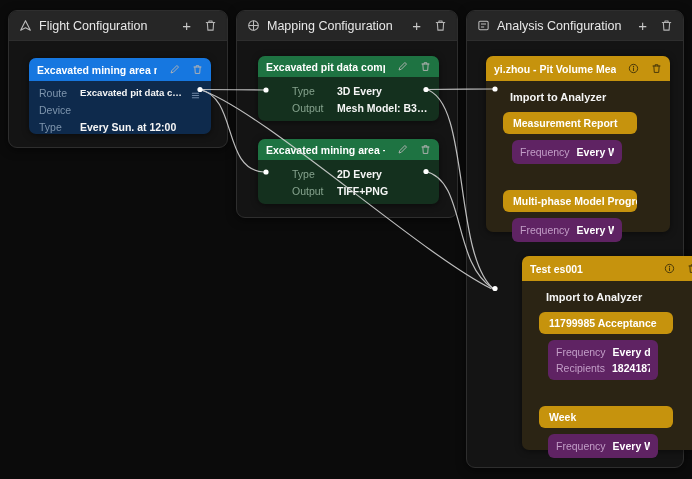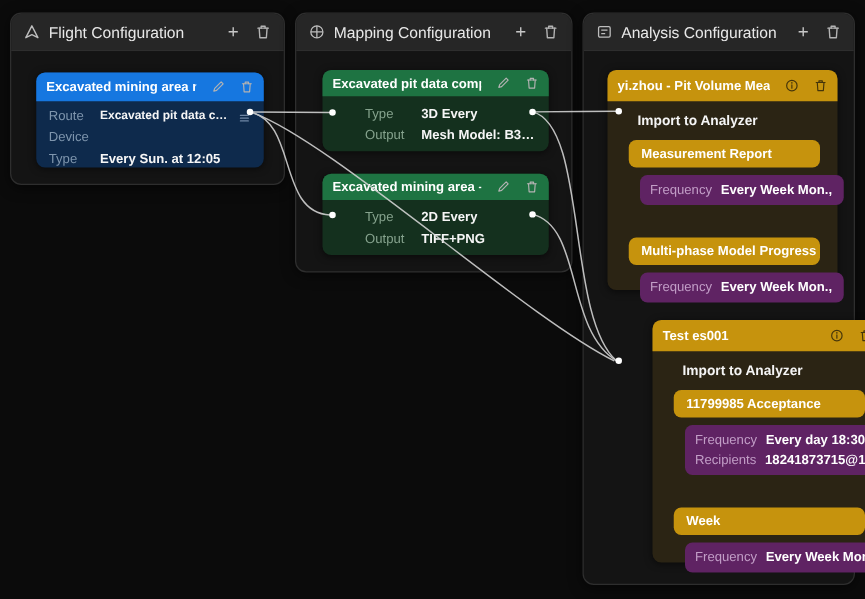--- a/index.html
+++ b/index.html
@@ -48,27 +48,27 @@
   .card-green .card-header{background:#1e7342;height:21px;}
   .card-green .lbl{color:#86a38e;width:38px;}
   .card-green .card-body{padding:8px 10px 6px 18px;margin-left:16px;}
   
   .card-gold{background:#2b2414;}
   .card-gold .card-header{background:#c6930d;height:25px;border-radius:7px 7px 0 0;}
   .card-gold .card-header .icon-btn{color:#45350a;}
   .card-gold .card-body{padding:7px 10px 12px 10px;}
   .import-row{margin:3px 0 9px 14px;font-size:11px;font-weight:700;color:#f5f5f5;}
   .gold-btn{
-    display:block;margin:0 0 6px 7px;width:153px;height:22px;line-height:22px;
+    display:block;margin:0 0 6px 7px;width:134px;height:22px;line-height:22px;
     background:#c6930d;border:none;border-radius:6px;color:#ffffff;
     font-size:10.5px;font-weight:700;text-align:left;padding:0 10px;box-sizing:border-box;
     cursor:pointer;white-space:nowrap;overflow:hidden;font-family:"Liberation Sans",sans-serif;
   }
   .meta{
-    margin:0 0 12px 16px;width:163px;background:#5f2363;border-radius:6px;
+    margin:0 0 12px 16px;width:110px;background:#5f2363;border-radius:6px;
     padding:4px 8px;box-sizing:border-box;
   }
   .meta-line{display:flex;gap:7px;align-items:center;height:16px;white-space:nowrap;overflow:hidden;}
   .meta-lbl{font-size:10.5px;color:#c29ec7;flex-shrink:0;}
   .meta-val{font-size:10.5px;font-weight:700;color:#ffffff;overflow:hidden;}
   .gap{height:14px;}
   
   .wires{position:absolute;left:0;top:0;z-index:40;pointer-events:none;}
   .route-list-ic{color:#6f87a5;flex-shrink:0;}
 </style>
@@ -155,21 +155,21 @@
           <span class="val" style="font-size:9.6px;">Excavated pit data comparison - Copy</span>
           <span class="route-list-ic"><svg class="ic-s">
                 <use href="#i-list"></use>
               </svg></span>
         </div>
         <div class="row">
           <span class="lbl">Device</span>
         </div>
         <div class="row">
           <span class="lbl">Type</span>
-          <span class="val">Every Sun. at 12:05</span>
+          <span class="val">Every Sun. at 12:00</span>
         </div>
       </div>
     </div>
   </section>
 
   <section class="panel" style="left:236px;top:10px;width:222px;height:208px;">
     <header class="panel-header">
       <span class="p-icon">
           <svg class="ic">
             <use href="#i-compass"></use>

